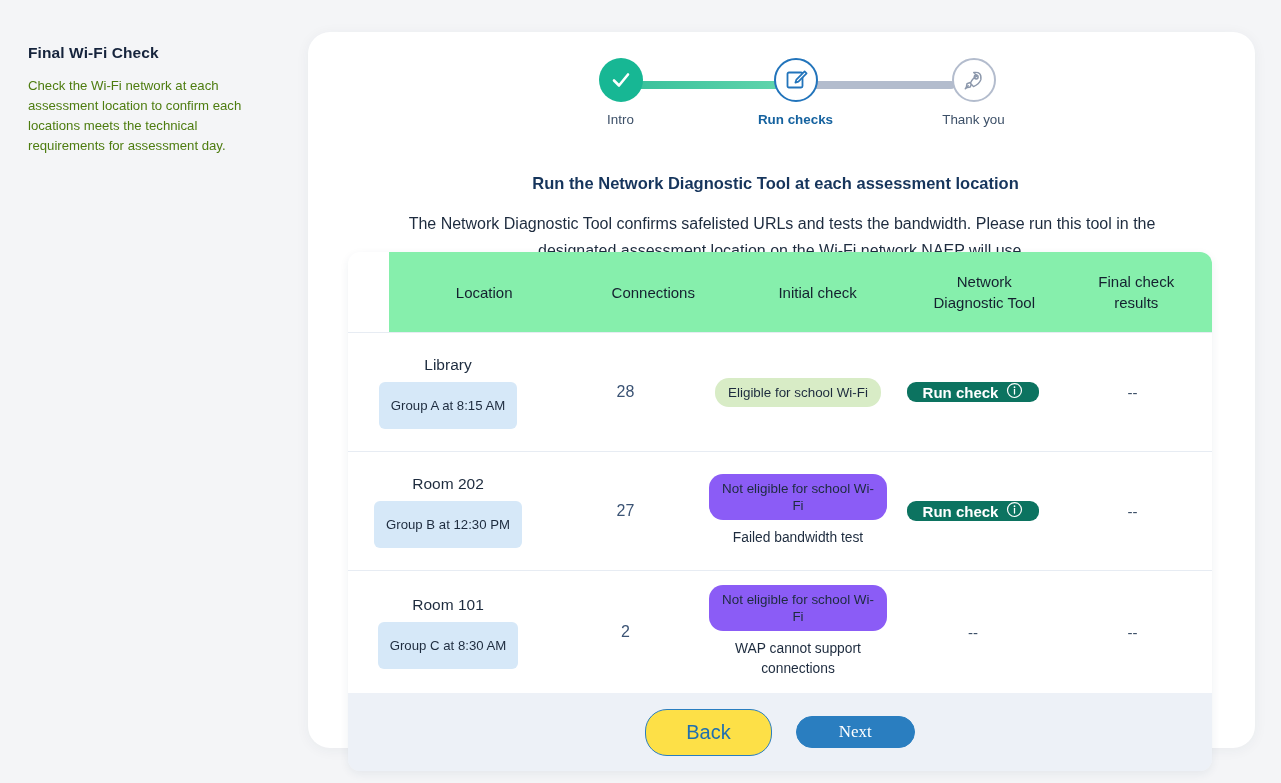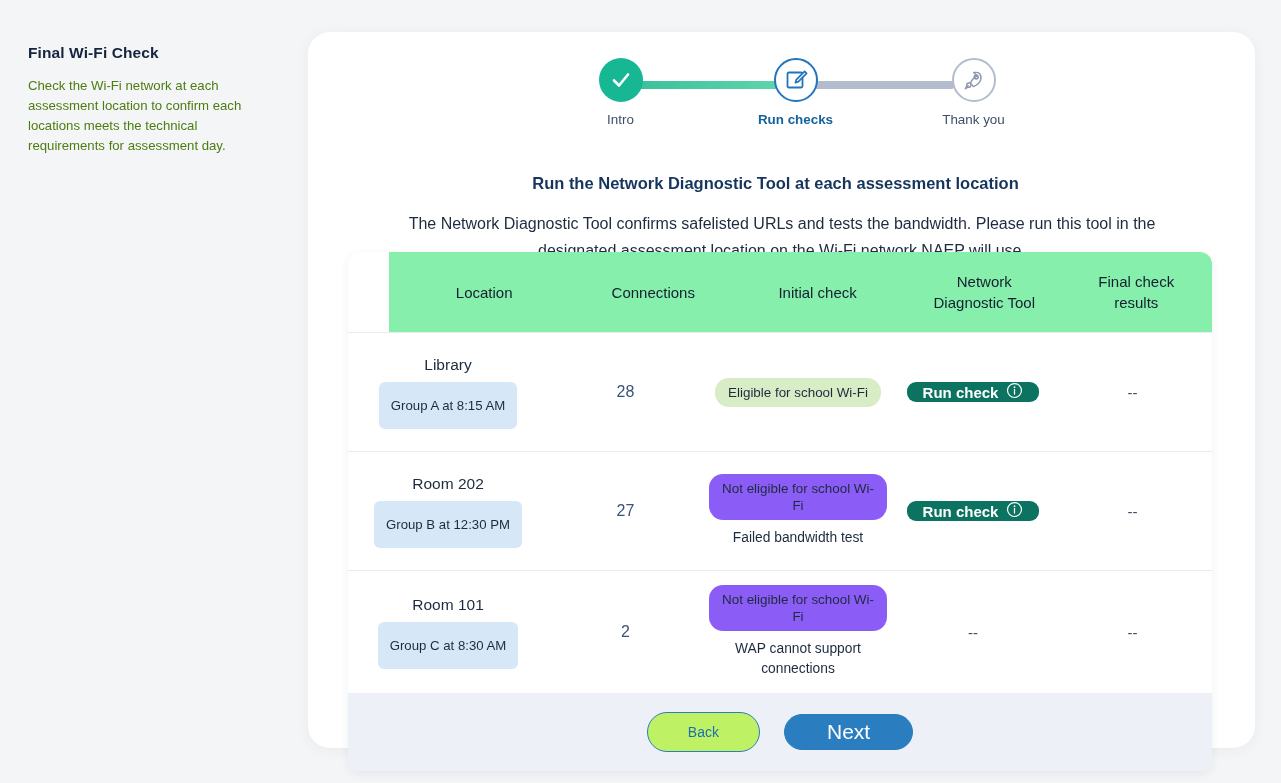--- a/index.html
+++ b/index.html
@@ -240,36 +240,36 @@
   
   .t-foot {
     background: #edf1f7;
     height: 78px;
     display: flex;
     align-items: center;
     justify-content: center;
     gap: 24px;
   }
   .btn-back {
-    background: #bef264;
+    background: #fde047;
     border: 1.6px solid #2a7ec0;
     color: #1f6fb0;
     border-radius: 22px;
     font-family: "Liberation Sans", sans-serif;
-    font-size: 14px;
+    font-size: 20px;
     padding: 11px 40px;
     cursor: pointer;
   }
   .btn-next {
     background: #2a7ec0;
     border: 1.6px solid #2a7ec0;
     color: #ffffff;
     border-radius: 22px;
-    font-family: Liberation Sans, sans-serif;
-    font-size: 21px;
+    font-family: Liberation Serif, serif;
+    font-size: 17px;
     padding: 5px 42px;
     cursor: pointer;
   }
 </style>
 </head>
 <body>
 
 <div class="left-panel">
   <h1 class="left-title">Final Wi-Fi Check</h1>
   <p class="left-body">Check the Wi-Fi network at each assessment location to confirm each locations meets the technical requirements for assessment day.</p>

